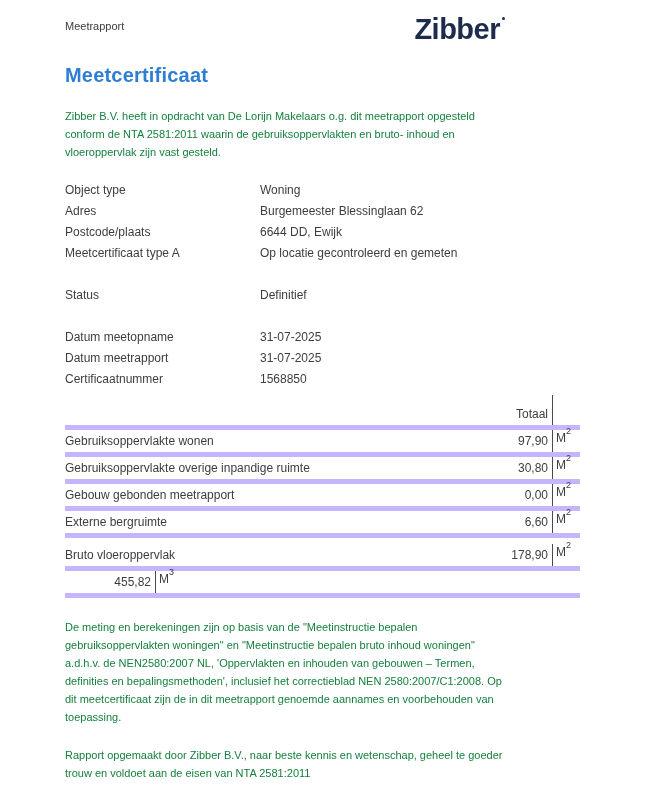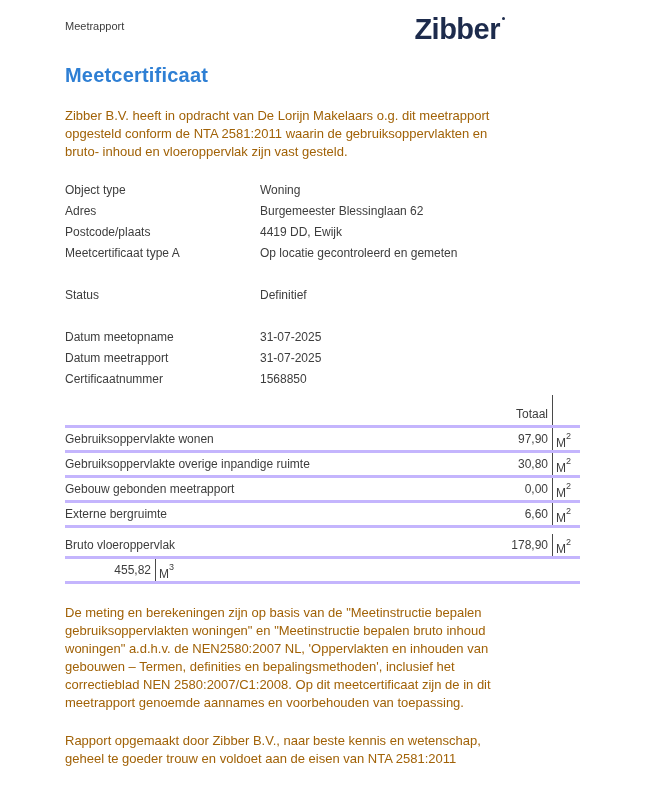--- a/index.html
+++ b/index.html
@@ -51,45 +51,45 @@
   h1.title {
     margin: 18px 0 0 0;
     font-size: 20px;
     font-weight: 700;
     color: #2e7fd4;
     letter-spacing: 0.2px;
   }
   
   p.para {
     margin: 20px 0 0 0;
-    font-size: 13px;
+    font-size: 11px;
     line-height: 18px;
     max-width: 540px;
-    color: #a16207;
+    color: #15803d;
   }
   
   .kv-group { margin-top: 21px; }
   .kv-group.first { margin-top: 19px; }
   .kv-row {
     display: flex;
     height: 21px;
     align-items: center;
     font-size: 12px;
   }
   .kv-label { width: 195px; flex-shrink: 0; }
   .kv-value { flex: 1; }
   
   .mtable { width: 515px; }
   .mtable.first { margin-top: 5px; }
   .mtable.second { margin-top: 6px; }
   .trow {
     display: flex;
     align-items: center;
     height: 22px;
-    border-bottom: 3px solid #c4b5fd;
+    border-bottom: 5px solid #c4b5fd;
     font-size: 12px;
   }
   .trow.thead {
     height: 30px;
     align-items: flex-end;
   }
   .trow.thead .cell { padding-bottom: 4px; }
   .cell-label { flex: 1; }
   .cell-value {
     width: 90px;
@@ -98,21 +98,21 @@
     box-sizing: border-box;
   }
   .cell-unit {
     width: 28px;
     flex-shrink: 0;
     border-left: 1px solid #4a4a4a;
     padding-left: 3px;
     box-sizing: border-box;
     align-self: stretch;
     display: flex;
-    align-items: flex-end;
+    align-items: flex-start;
   }
   .trow.thead .cell-unit { align-items: flex-end; }
   .cell-unit sup {
     font-size: 9px;
     line-height: 1;
     position: relative;
     top: -3px;
     left: 0px;
   }
   .closing { margin-top: 20px; }
@@ -137,21 +137,21 @@
   <div class="kv-row">
       <span class="kv-label">Object type</span>
       <span class="kv-value">Woning</span>
     </div>
       <div class="kv-row">
       <span class="kv-label">Adres</span>
       <span class="kv-value">Burgemeester Blessinglaan 62</span>
     </div>
       <div class="kv-row">
       <span class="kv-label">Postcode/plaats</span>
-      <span class="kv-value">4419 DD, Ewijk</span>
+      <span class="kv-value">6644 DD, Ewijk</span>
     </div>
       <div class="kv-row">
       <span class="kv-label">Meetcertificaat type A</span>
       <span class="kv-value">Op locatie gecontroleerd en gemeten</span>
     </div>
     </div>
 
   <div class="kv-group">
 
   <div class="kv-row">

